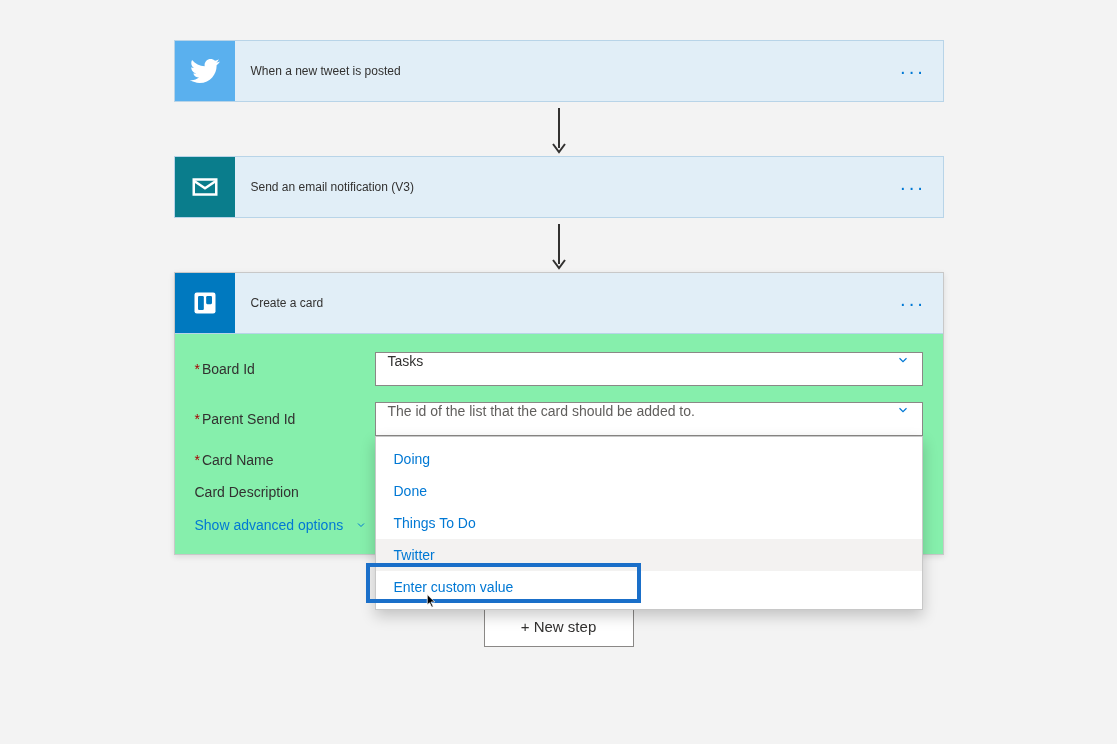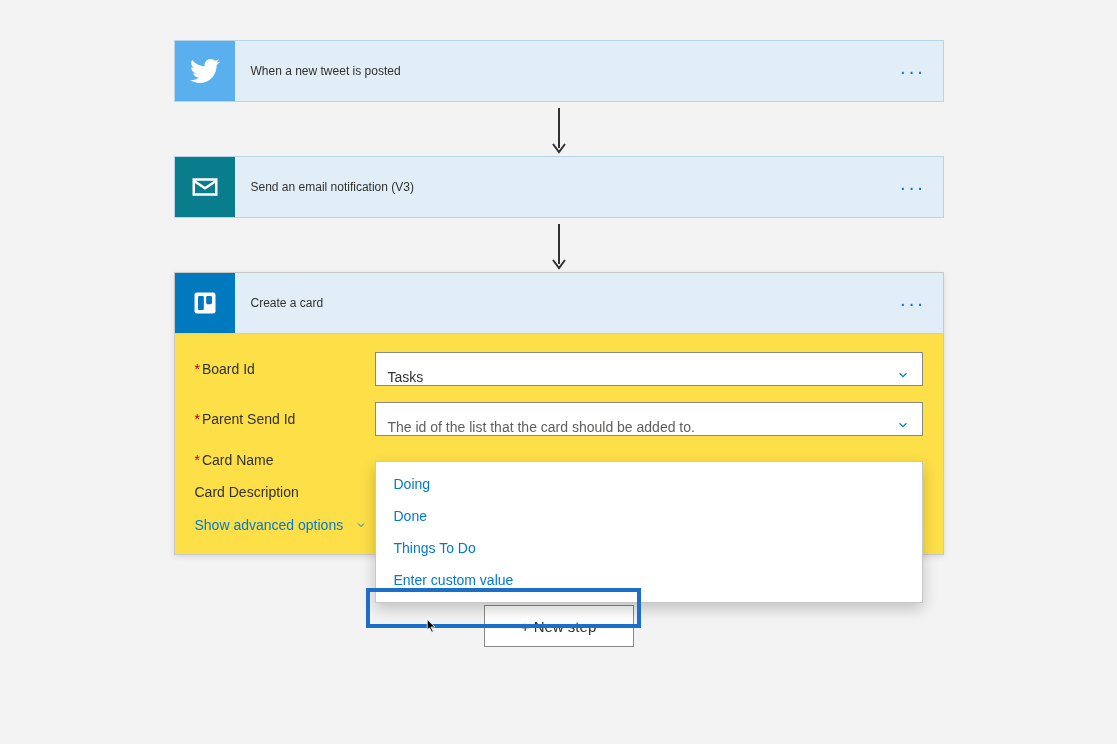--- a/index.html
+++ b/index.html
@@ -4,32 +4,32 @@
 <style>
 * { box-sizing: border-box; margin: 0; padding: 0; font-family: 'Segoe UI', Tahoma, sans-serif; }
 body { background: #f3f3f3; width: 1117px; height: 744px; position: relative; }
 .canvas { width: 100%; padding-top: 40px; display: flex; flex-direction: column; align-items: center; }
 .step { width: 770px; display: flex; align-items: stretch; border: 1px solid #b8d4e8; background: #e1eef7; }
 .step-icon { width: 60px; height: 60px; display: flex; align-items: center; justify-content: center; flex-shrink: 0; }
 .step-title { flex: 1; display: flex; align-items: center; padding-left: 16px; font-size: 12px; color: #323130; }
 .step-menu { width: 60px; display: flex; align-items: center; justify-content: center; color: #0078d4; font-size: 20px; letter-spacing: 2px; cursor: pointer; }
 .arrow { width: 2px; height: 46px; position: relative; margin: 4px 0; }
 .arrow svg { position: absolute; left: -10px; top: 0; }
-.expanded { width: 770px; border: 1px solid #c8c8c8; background: #fde047; box-shadow: 0 2px 6px rgba(0,0,0,0.1); }
+.expanded { width: 770px; border: 1px solid #c8c8c8; background: #86efac; box-shadow: 0 2px 6px rgba(0,0,0,0.1); }
 .expanded-header { display: flex; align-items: stretch; background: #e1eef7; border-bottom: 1px solid #b8d4e8; }
 .form { padding: 18px 20px 20px 20px; }
 .row { display: flex; align-items: center; margin-bottom: 16px; position: relative; }
 .label { width: 180px; font-size: 14px; color: #323130; }
 .label .req { color: #a80000; margin-right: 2px; }
 .control { flex: 1; position: relative; }
-.select-box { width: 100%; height: 34px; border: 1px solid #8a8886; display: flex; align-items: flex-end; padding: 0 12px; font-size: 14px; color: #323130; cursor: pointer; background: #fff; }
+.select-box { width: 100%; height: 34px; border: 1px solid #8a8886; display: flex; align-items: flex-start; padding: 0 12px; font-size: 14px; color: #323130; cursor: pointer; background: #fff; }
 .select-box.placeholder { color: #605e5c; }
 .chev { margin-left: auto; color: #0078d4; }
 .advanced { color: #0078d4; font-size: 14px; cursor: pointer; display: inline-flex; align-items: center; gap: 12px; }
-.dropdown { position: absolute; top: 34px; left: 0; width: 100%; background: #fff; border: 1px solid #c8c8c8; box-shadow: 0 6px 14px rgba(0,0,0,0.2); z-index: 10; padding: 6px 0; margin-top: 25px; }
+.dropdown { position: absolute; top: 34px; left: 0; width: 100%; background: #fff; border: 1px solid #c8c8c8; box-shadow: 0 6px 14px rgba(0,0,0,0.2); z-index: 10; padding: 6px 0; }
 .dd-item { padding: 8px 18px; font-size: 14px; color: #0078d4; cursor: pointer; position: relative; }
 .dd-item.hover { background: #f3f2f1; }
 .highlight-box { position: absolute; border: 4px solid #1a6fc9; pointer-events: none; }
 .cursor-img { position: absolute; width: 18px; height: 22px; pointer-events: none; }
 .footer { margin-top: 50px; display: flex; gap: 8px; }
 .footer button { width: 150px; height: 42px; border: 1px solid #8a8886; background: #fff; font-size: 15px; color: #323130; cursor: pointer; }
 </style>
 </head>
 <body>
 
@@ -103,20 +103,21 @@
             <span>The id of the list that the card should be added to.</span>
             <span class="chev"><svg width="14" height="14" viewBox="0 0 24 24">
                   <path d="M6 9 L12 15 L18 9" fill="none" stroke="#0078d4" stroke-width="2"></path>
                 </svg></span>
           </div>
 
           <div class="dropdown">
             <div class="dd-item">Doing</div>
             <div class="dd-item">Done</div>
             <div class="dd-item">Things To Do</div>
+            <div class="dd-item hover">Twitter</div>
             <div class="dd-item">Enter custom value</div>
             <div class="highlight-box" style="left:-10px; top:126px; width:275px; height:40px;"></div>
             <svg class="cursor-img" style="left:46px; top:154px;" viewBox="0 0 24 24">
                 <path fill="#000" stroke="#fff" stroke-width="1" d="M7 2 L7 16 L10 13 L13 19 L15 18 L12 12 L17 12 Z"></path>
               </svg>
           </div>
         </div>
       </div>
 
       <div class="row">

